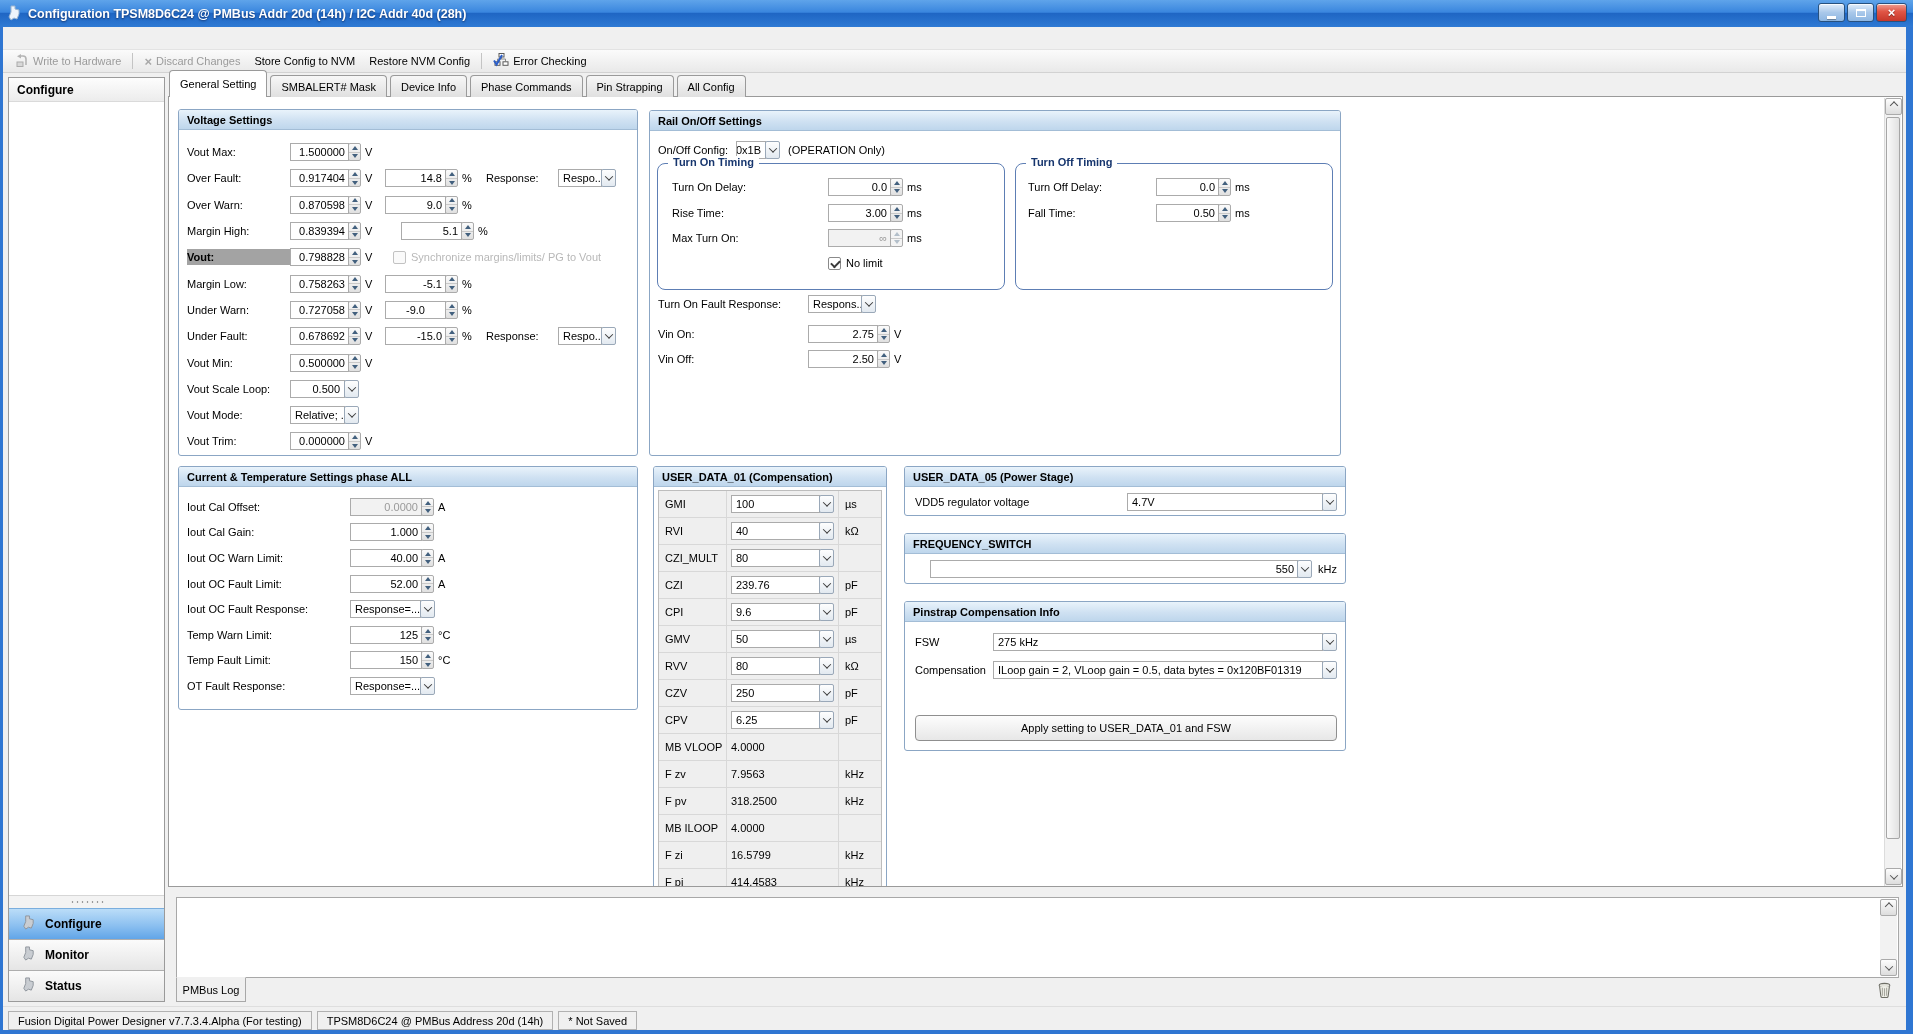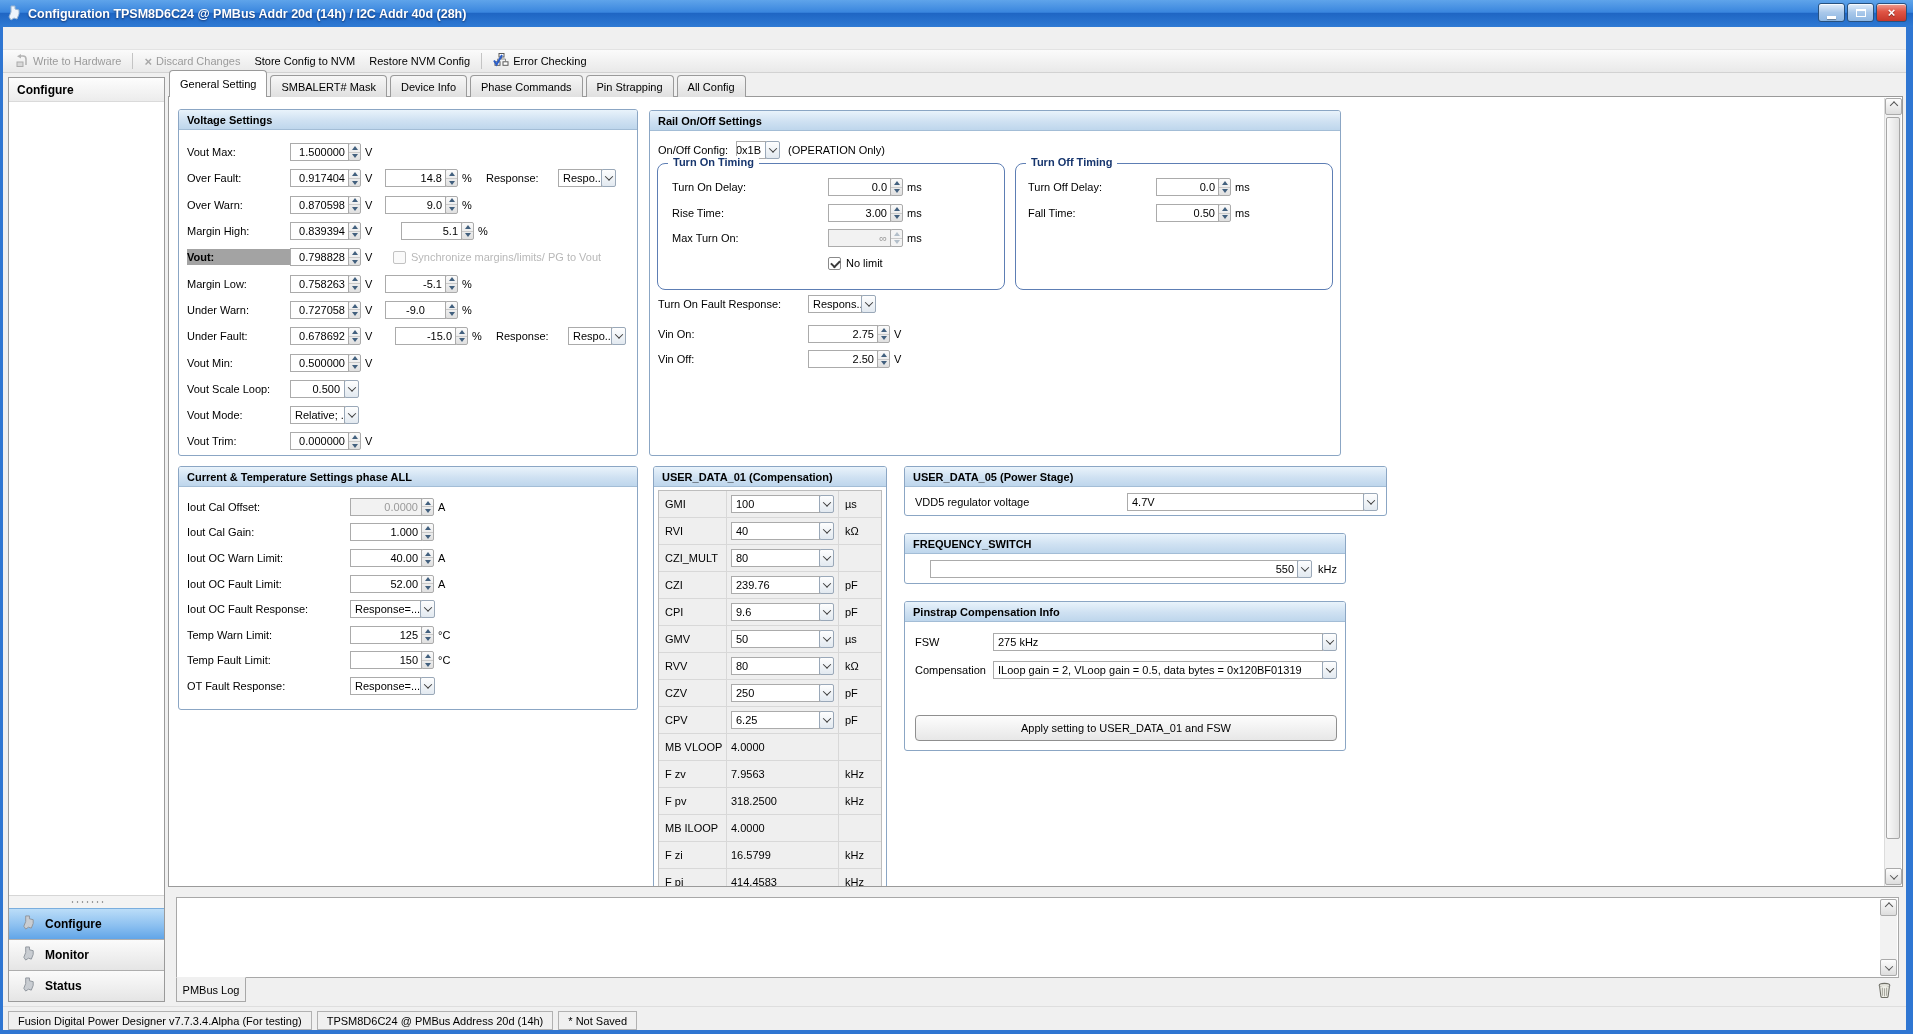--- a/index.html
+++ b/index.html
@@ -313,21 +313,21 @@
           <span class="unit">%</span>
         </div>
         <div class="row" style="height:26.3px;padding-left:8px">
           <span class="lbl w103">Under Fault:</span>
           <input class="num w59" value="0.678692" style="">
           <span class="spin">
               <span class="up"></span>
               <span class="dn"></span>
             </span>
           <span class="unit" style="width:14px">V</span>
-          <input class="num w61" style="margin-left: 16px; padding-left: 8px;" value="-15.0">
+          <input class="num w61" style="margin-left: 6px; padding-left: 8px;" value="-15.0">
           <span class="spin">
               <span class="up"></span>
               <span class="dn"></span>
             </span>
           <span class="unit" style="width:14px">%</span>
           <span class="lbl" style="margin-left:10px;width:72px">Response:</span>
           <span class="combo">
             <span class="val" style="width:44px">Respo...</span>
             <span class="btn"></span>
           </span>
@@ -655,21 +655,21 @@
           <span class="udunit">kHz</span>
         </div>
         <div class="udrow">
           <span class="udlbl">F pi</span>
           <span class="udctl">414.4583</span>
           <span class="udunit">kHz</span>
         </div>
       </div>
     </div>
 
-    <div class="panel" style="left:735px;top:369px;width:483px;height:50px">
+    <div class="panel" style="left:735px;top:369px;width:442px;height:50px">
       <div class="phead">USER_DATA_05 (Power Stage)</div>
       <div class="grow" style="left:10px;top:24px;right:8px">
         <span class="lbl w212">VDD5 regulator voltage</span>
         <span class="combo" style="flex:1">
           <span class="val" style="flex:1">4.7V</span>
           <span class="btn"></span>
         </span>
       </div>
     </div>
 

